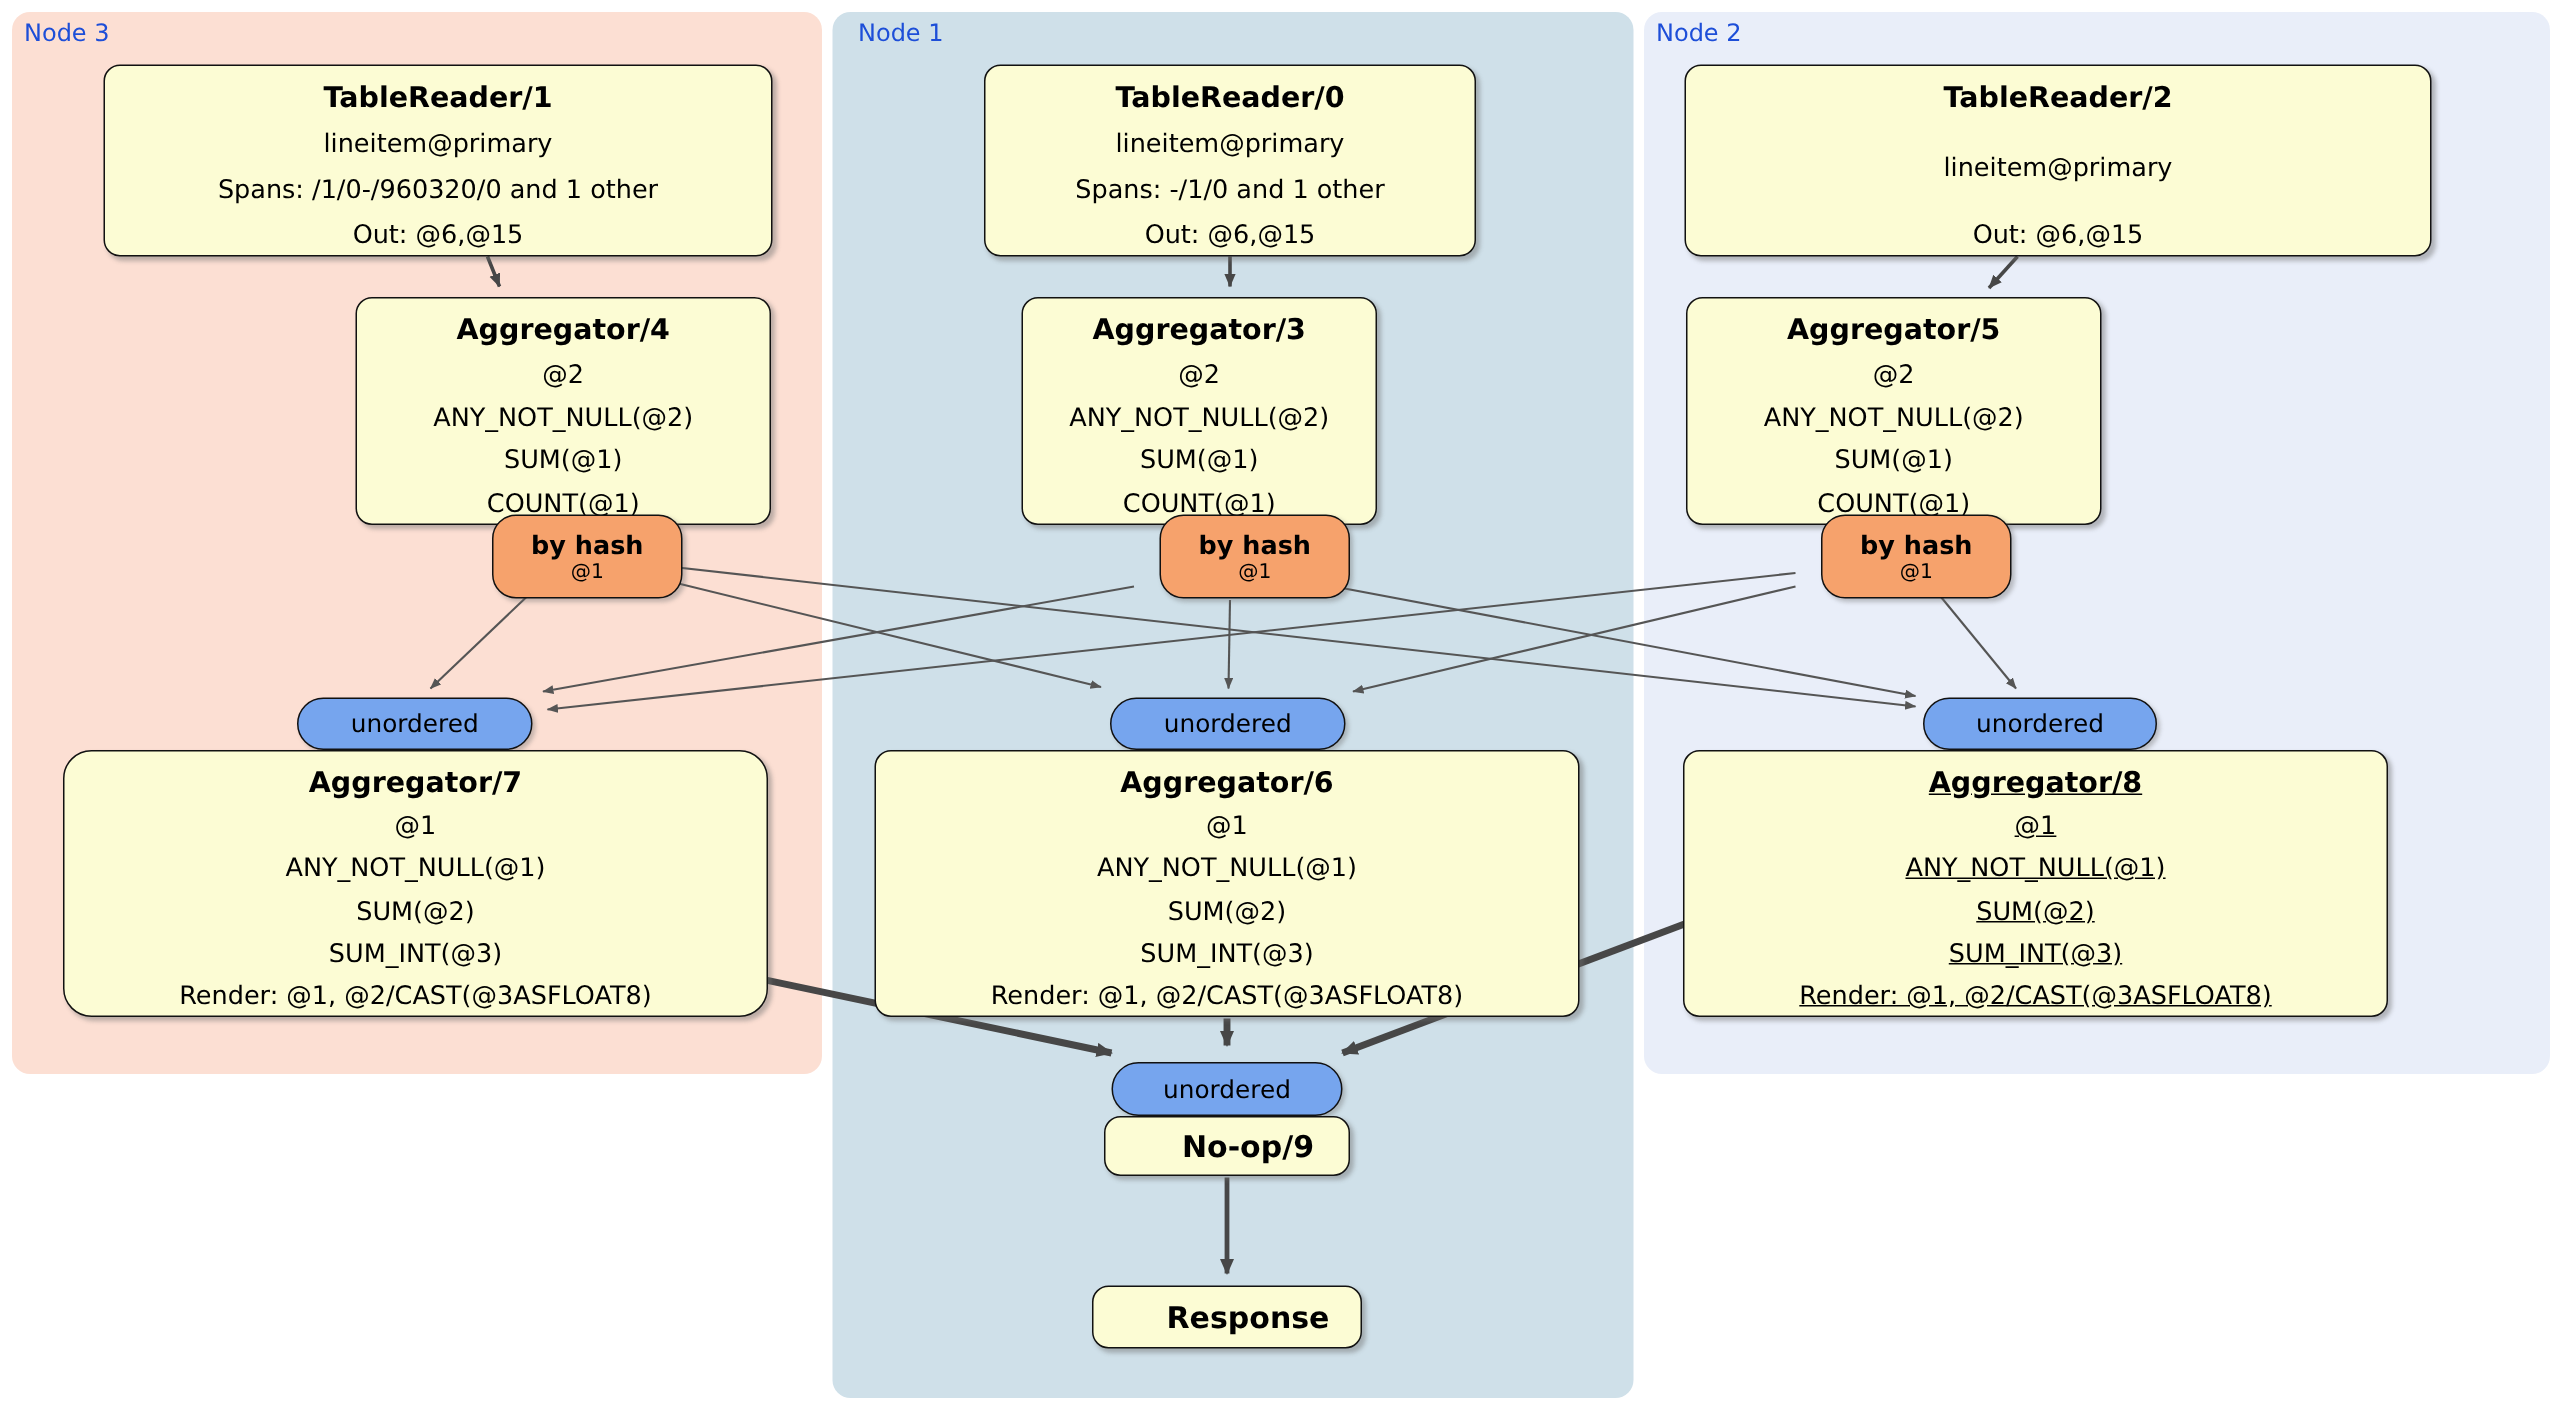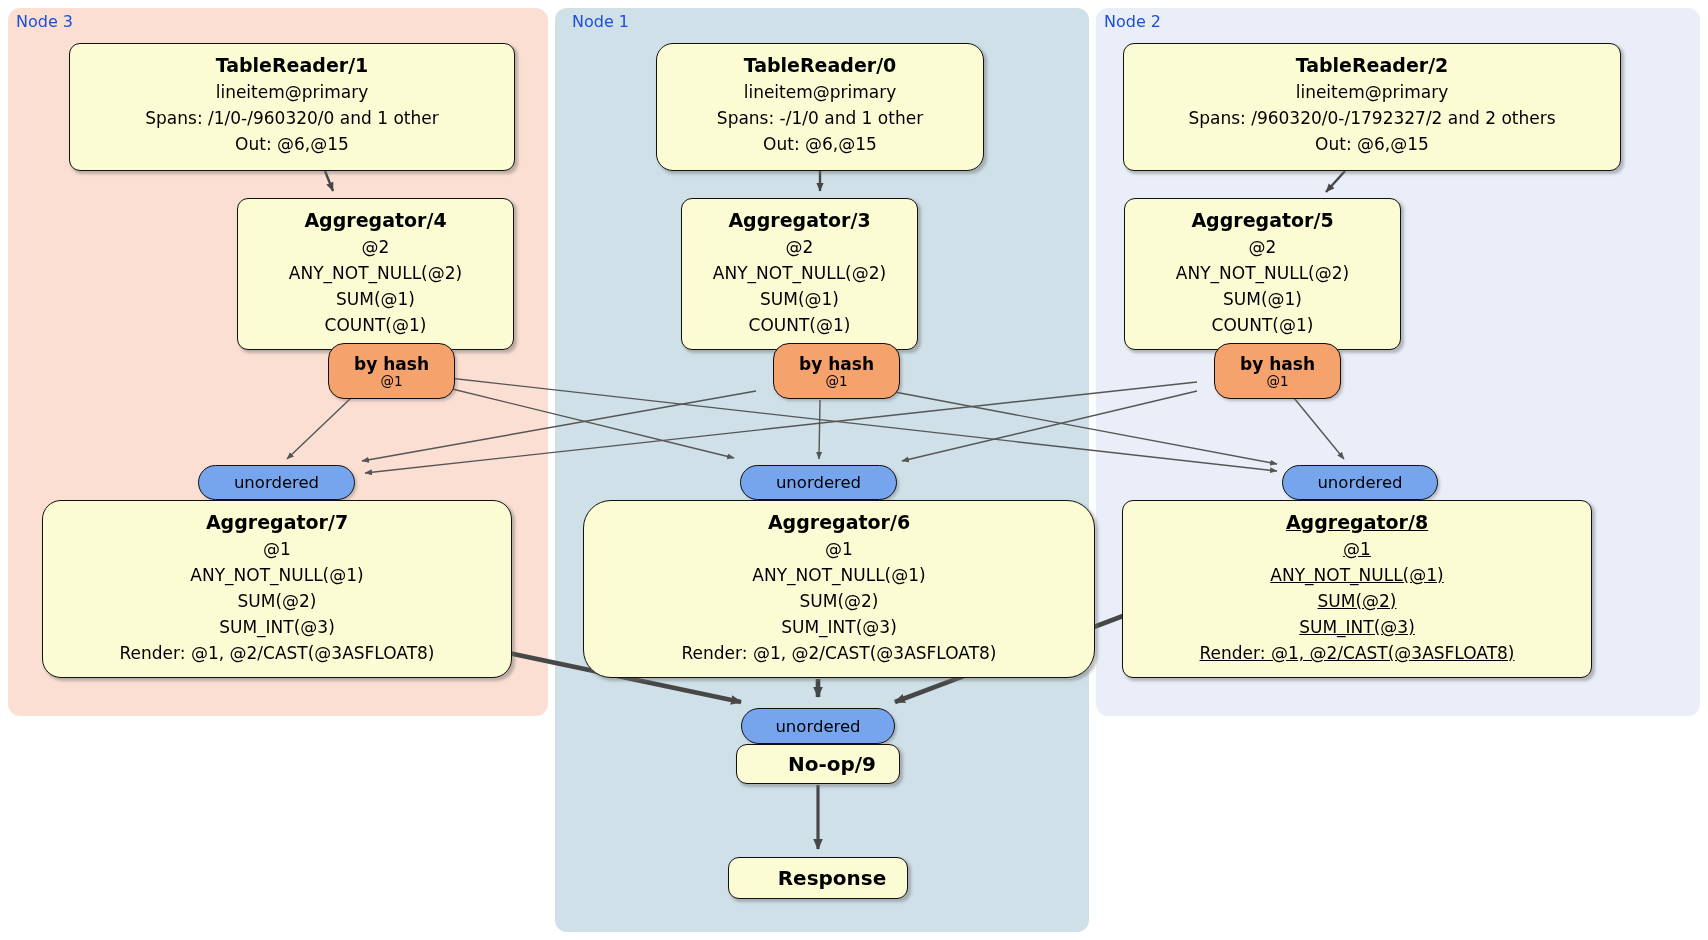--- a/index.html
+++ b/index.html
@@ -13,21 +13,21 @@
   }
   .panel-label{
     position:absolute;font-size:16px;color:#1d4ed8;z-index:4;white-space:nowrap;
   }
   #edges{position:absolute;left:0;top:0;z-index:2;pointer-events:none;}
   .op{
     position:absolute;z-index:3;box-sizing:border-box;
     background:var(--c-operator_bg,#fcfcd4);
     border:1.6px solid #111;border-radius:11px;
     box-shadow:2.5px 2.5px 3px rgba(110,110,110,.45);
-    display:flex;flex-direction:column;align-items:center;justify-content:flex-start;
+    display:flex;flex-direction:column;align-items:center;justify-content:space-between;
     padding-top:7px;text-align:center;
   }
   .op-title{font-weight:bold;font-size:19px;line-height:28px;white-space:nowrap;}
   .op-line{font-size:17px;line-height:26px;white-space:nowrap;}
   .mini{justify-content:center;padding-top:0;padding-left:28px;}
   .mini .op-title{font-size:20px;}
   .router{
     position:absolute;z-index:3;box-sizing:border-box;
     background:var(--c-router_bg,#f6a26c);
     border:1.6px solid #111;border-radius:16px;
@@ -122,51 +122,50 @@
   <div class="sync" style="left:198px;top:465px;width:157px;height:35px;">unordered</div>
   <div class="op" style="left:42px;top:500px;width:470px;height:178px;border-radius:19px;">
     <div class="op-title">Aggregator/7</div>
     <div class="op-line">@1</div>
     <div class="op-line">ANY_NOT_NULL(@1)</div>
     <div class="op-line">SUM(@2)</div>
     <div class="op-line">SUM_INT(@3)</div>
     <div class="op-line">Render: @1, @2/CAST(@3ASFLOAT8)</div>
   </div>
 
-  <div class="op" style="left:656px;top:43px;width:328px;height:128px;border-radius:17px;">
+  <div class="op" style="left:656px;top:43px;width:328px;height:128px;">
     <div class="op-title">TableReader/0</div>
     <div class="op-line">lineitem@primary</div>
     <div class="op-line">Spans: -/1/0 and 1 other</div>
     <div class="op-line">Out: @6,@15</div>
   </div>
   <div class="op" style="left:681px;top:198px;width:237px;height:152px;">
     <div class="op-title">Aggregator/3</div>
     <div class="op-line">@2</div>
     <div class="op-line">ANY_NOT_NULL(@2)</div>
     <div class="op-line">SUM(@1)</div>
     <div class="op-line">COUNT(@1)</div>
   </div>
   <div class="router" style="left:757px;top:343px;width:127px;height:56px;">
     <div class="router-label">by hash</div>
     <div class="router-detail">@1</div>
   </div>
   <div class="sync" style="left:740px;top:465px;width:157px;height:35px;">unordered</div>
-  <div class="op" style="left:583px;top:500px;width:512px;height:178px;border-radius:28px;">
+  <div class="op" style="left:583px;top:500px;width:470px;height:178px;">
     <div class="op-title">Aggregator/6</div>
     <div class="op-line">@1</div>
     <div class="op-line">ANY_NOT_NULL(@1)</div>
     <div class="op-line">SUM(@2)</div>
     <div class="op-line">SUM_INT(@3)</div>
     <div class="op-line">Render: @1, @2/CAST(@3ASFLOAT8)</div>
   </div>
 
   <div class="op" style="left:1123px;top:43px;width:498px;height:128px;">
     <div class="op-title">TableReader/2</div>
     <div class="op-line">lineitem@primary</div>
-    <div class="op-line">Spans: /960320/0-/1792327/2 and 2 others</div>
     <div class="op-line">Out: @6,@15</div>
   </div>
   <div class="op" style="left:1124px;top:198px;width:277px;height:152px;">
     <div class="op-title">Aggregator/5</div>
     <div class="op-line">@2</div>
     <div class="op-line">ANY_NOT_NULL(@2)</div>
     <div class="op-line">SUM(@1)</div>
     <div class="op-line">COUNT(@1)</div>
   </div>
   <div class="router" style="left:1198px;top:343px;width:127px;height:56px;">

